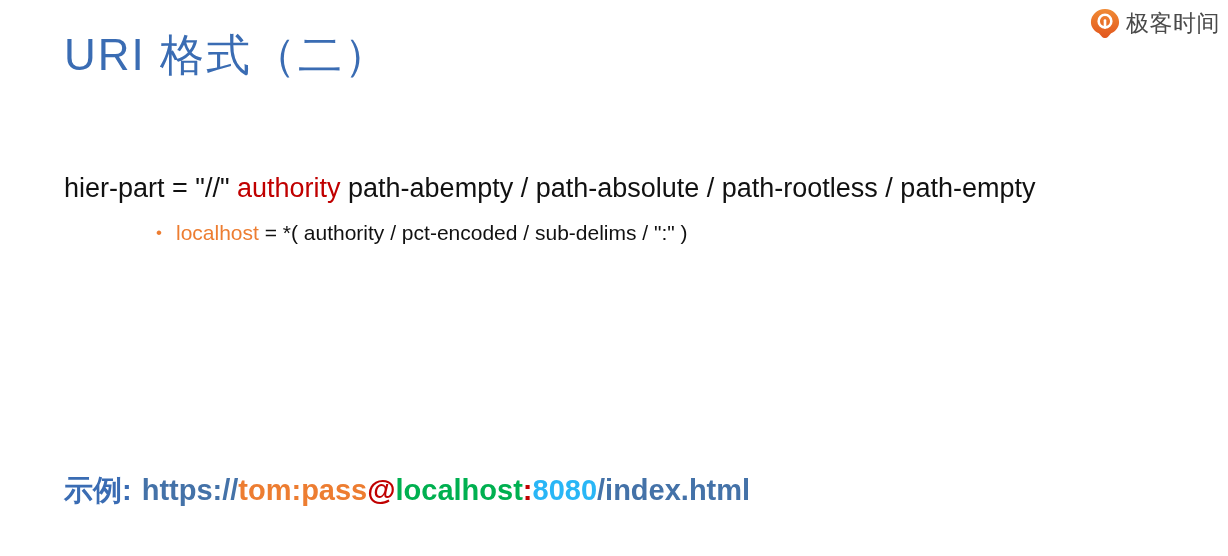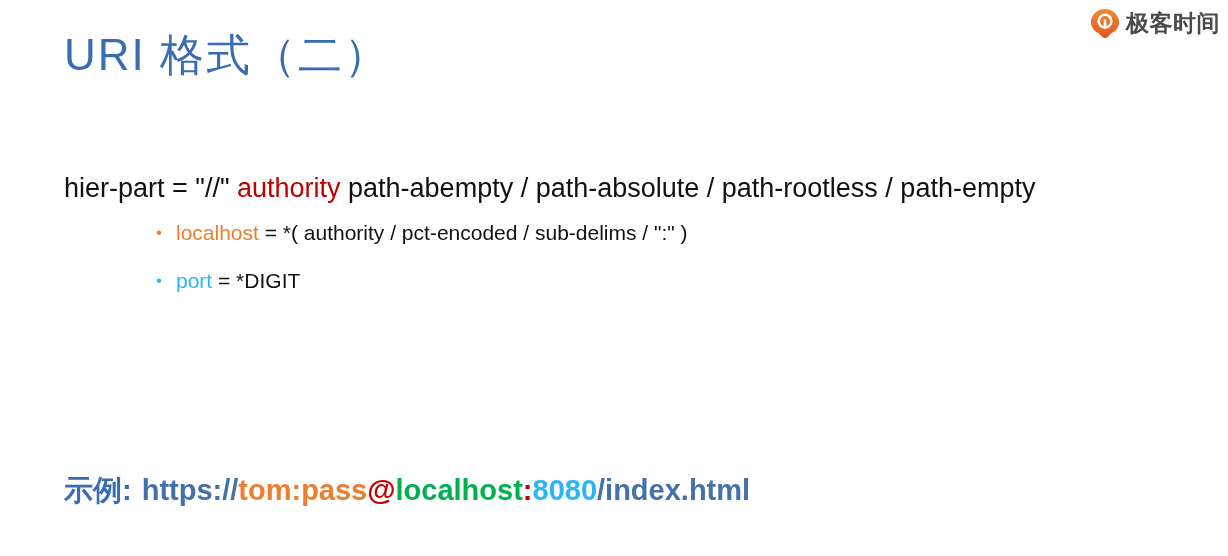--- a/index.html
+++ b/index.html
@@ -25,21 +25,21 @@
     align-items: center;
     gap: 6px;
   }
   .brand-icon {
     width: 30px;
     height: 30px;
     display: block;
   }
   .brand-name {
     font-size: 23px;
-    font-weight: 700;
+    font-weight: 400;
     color: #4a4a4a;
     letter-spacing: 0.5px;
     line-height: 1;
     white-space: nowrap;
     text-align: right;
   }
 
   
   .slide-title {
     position: absolute;
@@ -137,21 +137,18 @@
   <div class="line line-0">
     <span>hier-part = "//" </span><span class="kw" style="color:#c00000">authority</span><span> path-abempty / path-absolute / path-rootless / path-empty</span>
   </div>
 
 
   <div class="line line-2">
     <span class="bullet bullet-2" style="color:#ed7d31">•</span><span class="kw" style="color:#ed7d31">localhost</span><span> = *( authority / pct-encoded / sub-delims / ":" )</span>
   </div>
 
 
-  <div class="line line-2">
-    <span class="bullet bullet-2" style="color:#29b6f6">•</span><span class="kw" style="color:#29b6f6">port</span><span> = *DIGIT</span>
-  </div>
 
 </div>
 
 <div class="example">
   <span class="label">示例:</span><span id="example-url"><span class="seg" style="color: rgb(68, 114, 168);">https://</span><span class="seg" style="color: rgb(237, 125, 49);">tom:pass</span><span class="seg" style="color: rgb(192, 0, 0);">@</span><span class="seg" style="color: rgb(0, 176, 80);">localhost</span><span class="seg" style="color: rgb(192, 0, 0);">:</span><span class="seg" style="color: rgb(41, 182, 246);">8080</span><span class="seg" style="color: rgb(68, 114, 168);">/index.html</span></span>
 </div>
 
 </body></html>

